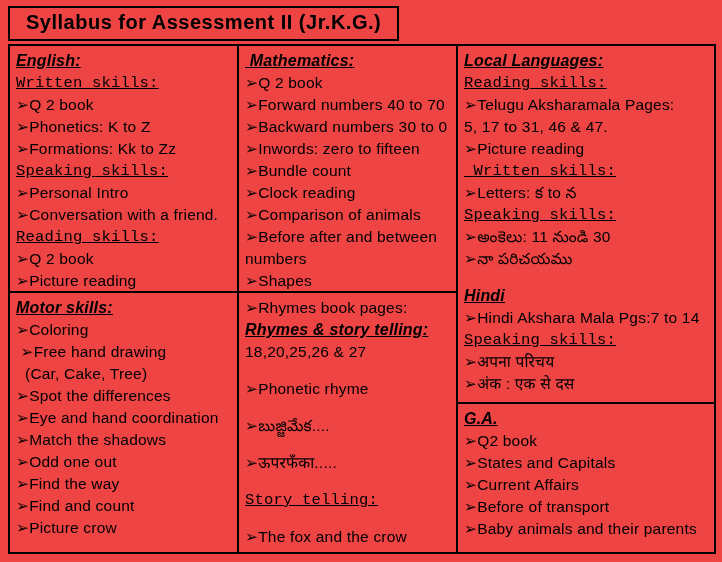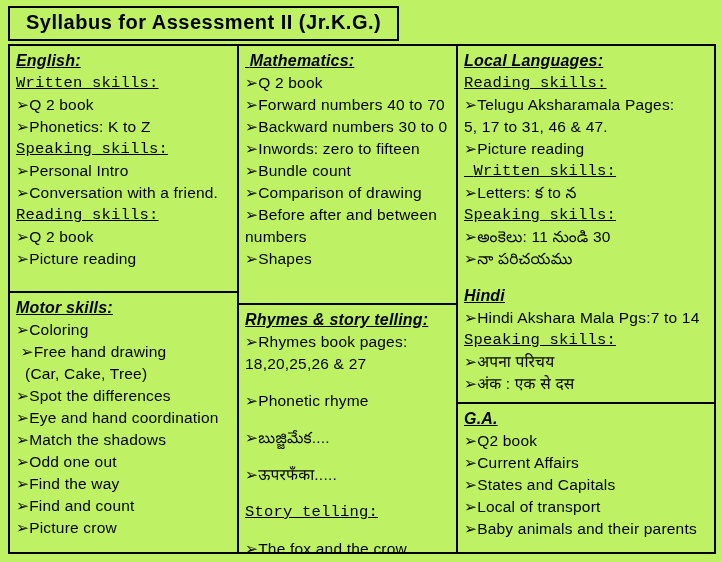--- a/index.html
+++ b/index.html
@@ -4,21 +4,21 @@
 <style>
   html, body {
     margin: 0;
     padding: 0;
     background: #ffffff;
   }
   .page {
     position: relative;
     width: 722px;
     height: 562px;
-    background: #bef264;
+    background: #ef4444;
     font-family: "Liberation Sans", "DejaVu Sans", sans-serif;
     color: #000000;
     overflow: hidden;
   }
   .title-box {
     display: inline-block;
     margin: 6px 0 0 8px;
     border: 2px solid #000000;
     padding: 3px 16px 5px 16px;
     font-size: 20px;
@@ -34,21 +34,21 @@
     border: 2px solid #000000;
     display: flex;
     box-sizing: border-box;
   }
   .col {
     display: flex;
     flex-direction: column;
     box-sizing: border-box;
   }
   .col1 { width: 227px; }
-  .col2 { width: 219px; border-left: 2px solid #000000; gap: 12px; }
+  .col2 { width: 219px; border-left: 2px solid #000000; }
   .col3 { flex: 1; border-left: 2px solid #000000; }
   .cell {
     box-sizing: border-box;
     padding: 4px 4px 0 6px;
     overflow: hidden;
   }
   .cell-bottom { border-top: 2px solid #000000; flex: 1; }
   .cell-english    { height: 245px; }
   .cell-math       { height: 245px; }
   .cell-locallang  { height: 356px; }
@@ -79,20 +79,21 @@
 
   <div class="table">
 
     <div class="col col1">
       <div class="cell cell-english">
 
       <div class="line heading">English:</div>
           <div class="line sub">Written skills:</div>
           <div class="line item">➢Q 2 book</div>
           <div class="line item">➢Phonetics: K to Z</div>
+          <div class="line item">➢Formations: Kk to Zz</div>
           <div class="line sub">Speaking skills:</div>
           <div class="line item">➢Personal Intro</div>
           <div class="line item">➢Conversation with a friend.</div>
           <div class="line sub">Reading skills:</div>
           <div class="line item">➢Q 2 book</div>
           <div class="line item">➢Picture reading</div>
         </div>
       <div class="cell cell-bottom">
 
       <div class="line heading">Motor skills:</div>
@@ -111,29 +112,30 @@
 
     <div class="col col2">
       <div class="cell cell-math">
 
       <div class="line heading"> Mathematics:</div>
           <div class="line item">➢Q 2 book</div>
           <div class="line item">➢Forward numbers 40 to 70</div>
           <div class="line item">➢Backward numbers 30 to 0</div>
           <div class="line item">➢Inwords: zero to fifteen</div>
           <div class="line item">➢Bundle count</div>
-          <div class="line item">➢Comparison of drawing</div>
+          <div class="line item">➢Clock reading</div>
+          <div class="line item">➢Comparison of animals</div>
           <div class="line item">➢Before after and between</div>
           <div class="line plain">numbers</div>
           <div class="line item">➢Shapes</div>
         </div>
       <div class="cell cell-bottom">
 
-      <div class="line heading">Rhymes &amp; story telling:</div>
-          <div class="line item">➢Rhymes book pages:</div>
+      <div class="line item">➢Rhymes book pages:</div>
+          <div class="line heading">Rhymes &amp; story telling:</div>
           <div class="line plain">18,20,25,26 &amp; 27</div>
           <div class="line blank"></div>
           <div class="line item">➢Phonetic rhyme</div>
           <div class="line blank"></div>
           <div class="line item">➢బుజ్జిమేక....</div>
           <div class="line blank"></div>
           <div class="line item">➢ऊपरफँका.....</div>
           <div class="line blank"></div>
           <div class="line sub">Story telling:</div>
           <div class="line blank"></div>
@@ -158,21 +160,21 @@
           <div class="line heading">Hindi</div>
           <div class="line item">➢Hindi Akshara Mala Pgs:7 to 14</div>
           <div class="line sub">Speaking skills:</div>
           <div class="line item">➢अपना परिचय</div>
           <div class="line item">➢अंक : एक से दस</div>
         </div>
       <div class="cell cell-bottom">
 
       <div class="line heading">G.A.</div>
           <div class="line item">➢Q2 book</div>
+          <div class="line item">➢States and Capitals</div>
           <div class="line item">➢Current Affairs</div>
-          <div class="line item">➢States and Capitals</div>
-          <div class="line item">➢Local of transport</div>
+          <div class="line item">➢Before of transport</div>
           <div class="line item">➢Baby animals and their parents</div>
         </div>
     </div>
 
   </div>
 </div>
 
 </body></html>

